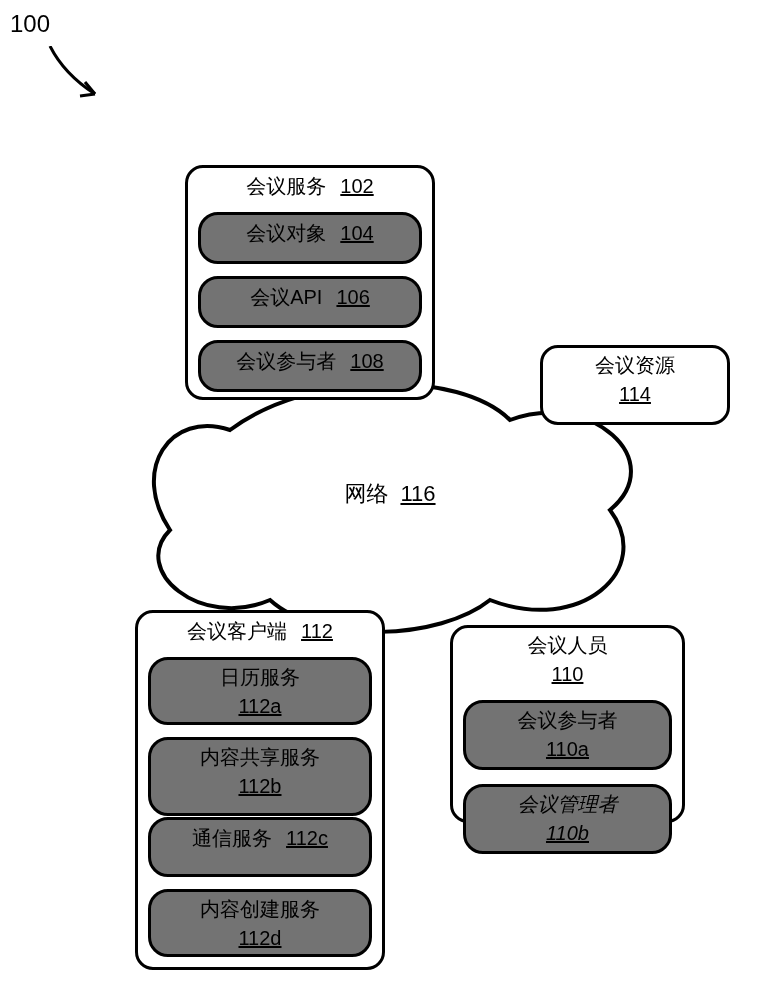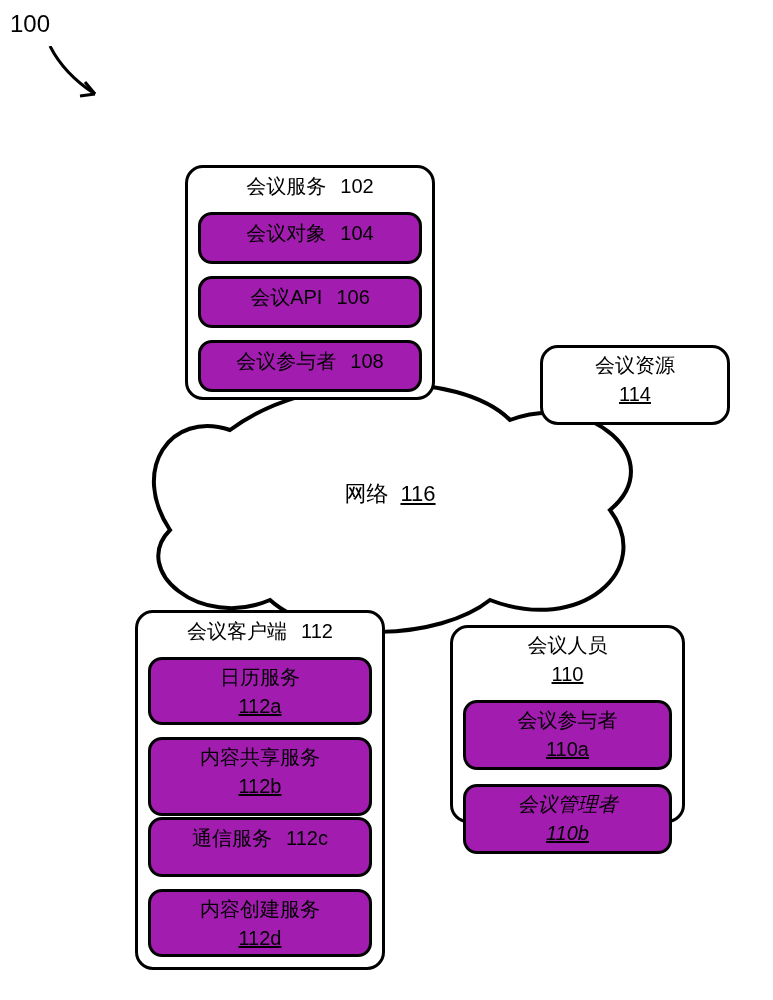--- a/index.html
+++ b/index.html
@@ -35,34 +35,34 @@
     .label {
       display: flex;
       justify-content: center;
       align-items: flex-start;
       gap: 14px;
       font-size: 20px;
       line-height: 1.25;
       padding: 6px 8px 4px;
       white-space: nowrap;
     }
-    .label .num { }
+    .label .num { text-decoration: underline; }
     .stack-label {
       text-align: center;
       font-size: 20px;
       line-height: 1.35;
       padding: 4px 8px;
     }
     .stack-label .num { text-decoration: underline; display: inline-block; margin-top: 2px; }
 
     .inner {
       position: absolute;
       border: 3px solid #000;
-      border-radius: 14px;
-      background: #a21caf;
+      border-radius: 20px;
+      background: #737373;
     }
 
     
     .cloud-wrap {
       position: absolute;
       left: 110px;
       top: 360px;
       width: 560px;
       height: 280px;
     }

